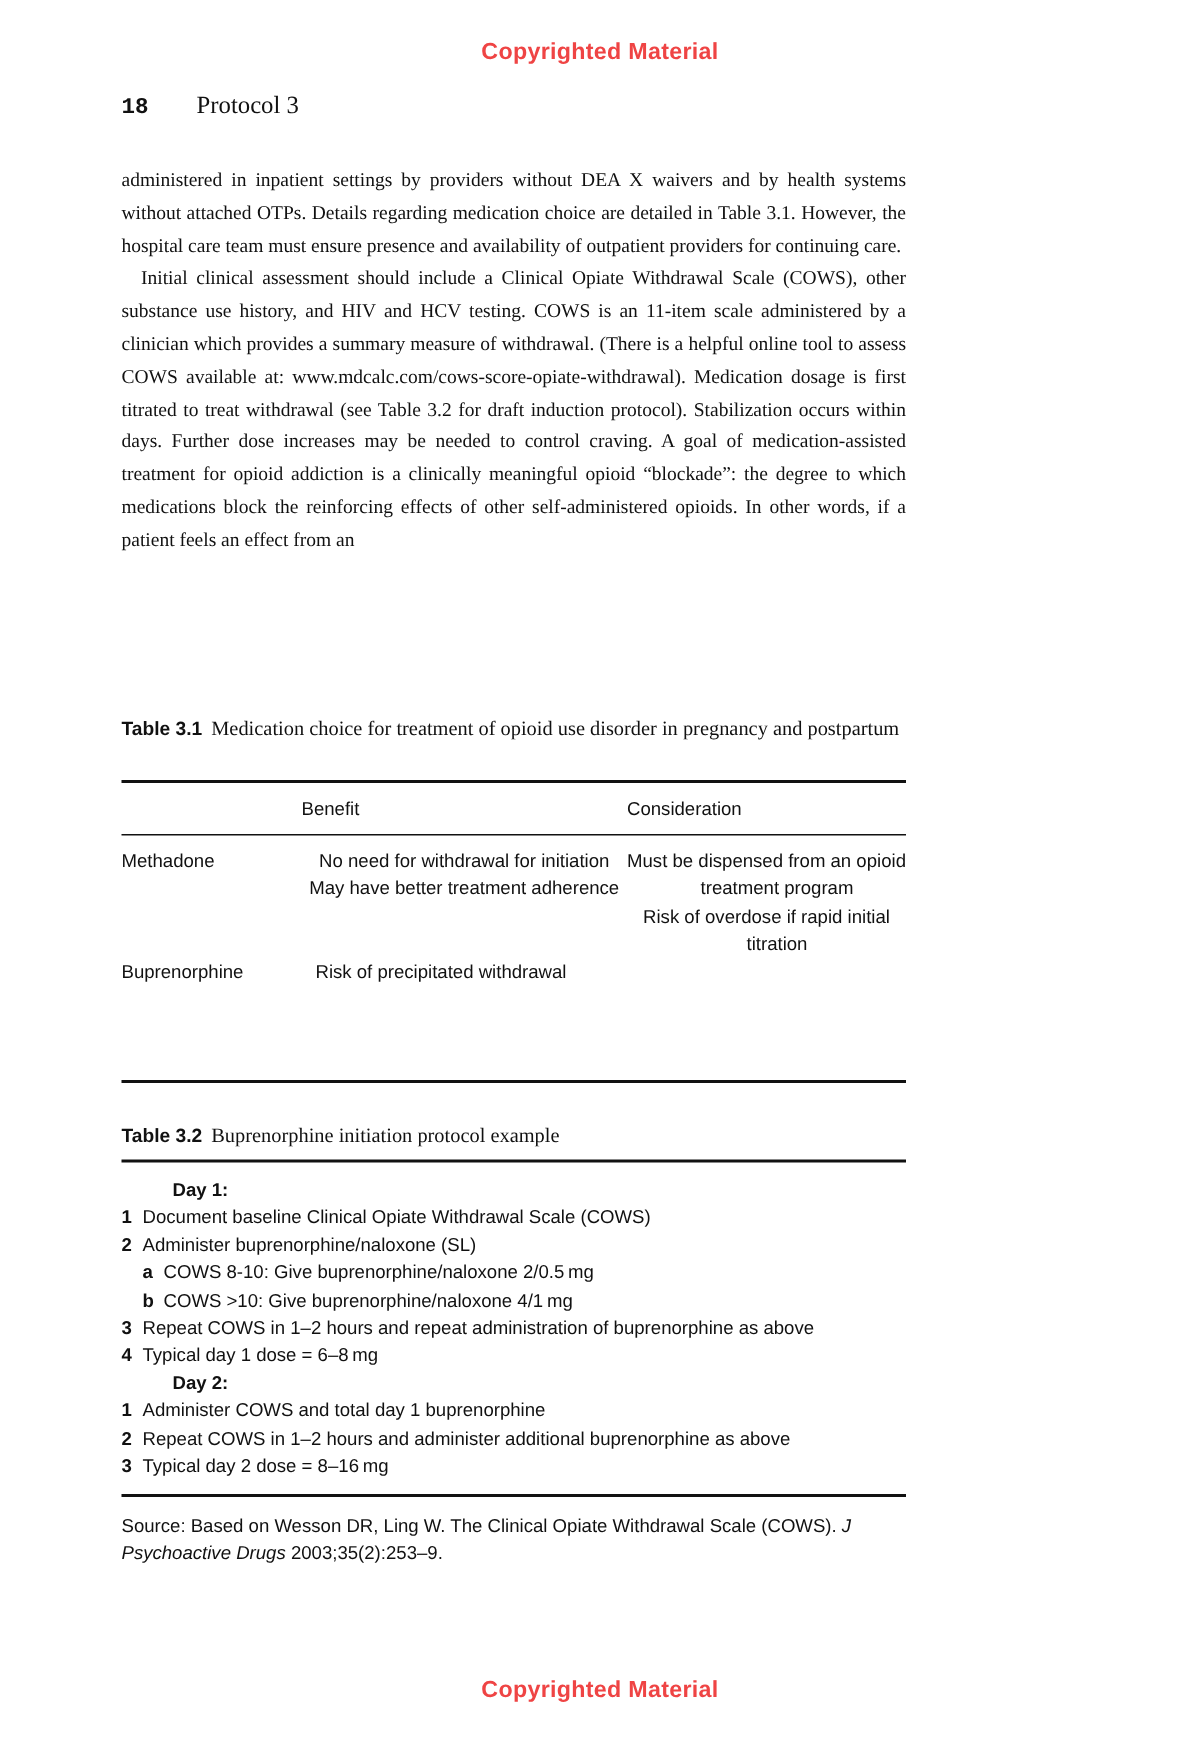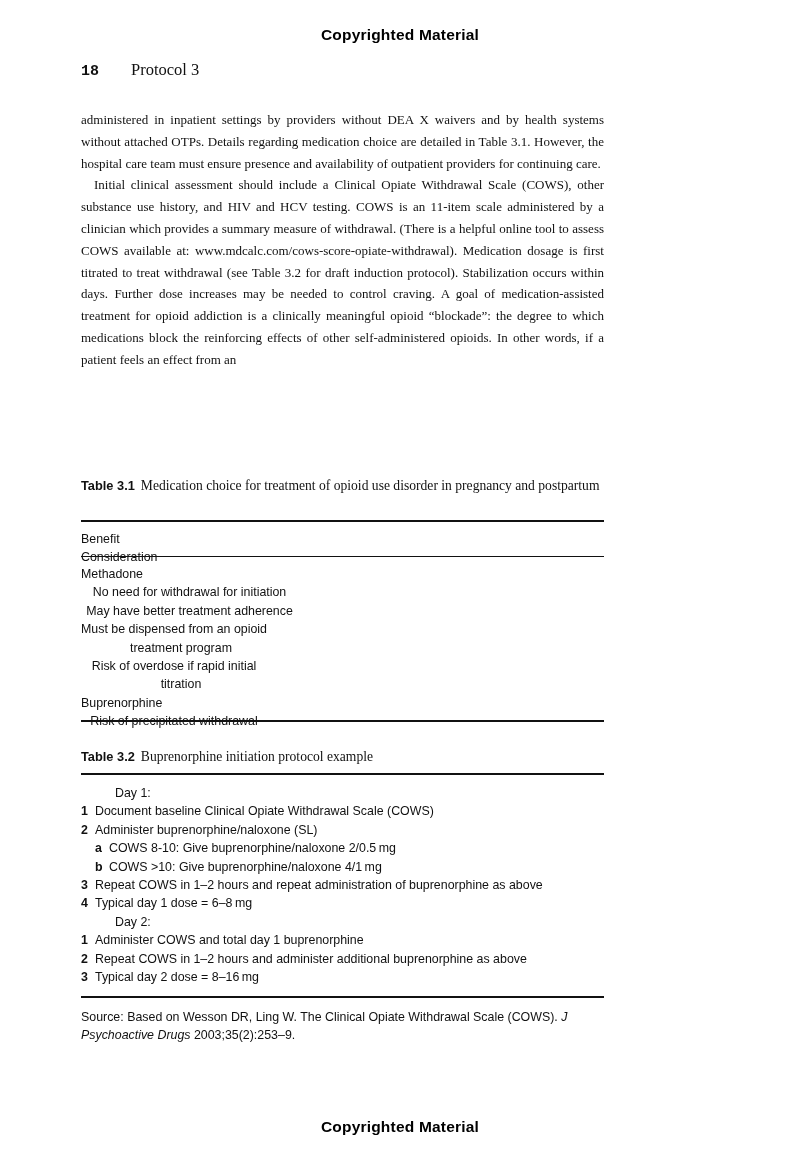--- a/index.html
+++ b/index.html
@@ -1,38 +1,38 @@
 <!DOCTYPE html>
 <html><head>
   <meta charset="utf-8">
   <style>
     html, body { margin: 0; padding: 0; background: #ffffff; }
     body { width: 800px; height: 1162px; position: relative; overflow: hidden; color: #111; }
     .abs { position: absolute; }
-    .copyright { left: 0; width: 800px; text-align: center; font-family: "Liberation Sans", sans-serif; font-weight: bold; font-size: 15.5px; color: #000000; letter-spacing: 0.2px; }
+    .copyright { left: 0; width: 800px; text-align: center; font-family: "Liberation Sans", sans-serif; font-weight: bold; font-size: 15.5px; color: #ef4444; letter-spacing: 0.2px; }
     .copyright.top { top: 26px; }
     .copyright.bottom { top: 1118px; }
     .running-head { top: 60px; left: 81px; font-family: "Liberation Serif", serif; font-size: 16.5px; }
     .running-head .pno { font-family: Liberation Mono, monospace; font-weight: bold; font-size: 15px; display: inline-block; width: 50px; }
     .body-text { left: 81px; width: 523px; top: 109px; font-family: "Liberation Serif", serif; font-size: 13px; line-height: 21.8px; text-align: justify; }
     .body-text p { margin: 0; }
     .body-text p.indent { text-indent: 13px; }
     .caption { left: 81px; width: 523px; font-family: "Liberation Serif", serif; font-size: 13.6px; line-height: 18px; }
     .caption .lbl { font-family: "Liberation Sans", sans-serif; font-weight: bold; font-size: 12.8px; margin-right: 6px; margin-top: 16px; }
     .rule { left: 81px; width: 523px; height: 0; border-top: 2px solid #111; }
     .rule.thin { border-top-width: 1.3px; }
     .sans { font-family: "Liberation Sans", sans-serif; font-size: 12.4px; line-height: 18.4px; }
     .t31 { left: 81px; width: 523px; }
-    .t31 .row { display: flex; flex-direction: column; }
+    .t31 .row { display: flex; }
     .t31 .c1 { width: 120px; }
     .t31 .c2 { width: 217px; }
     .t31 .c3 { width: 186px; }
     .hang { padding-left: 14px; text-indent: -14px; text-align: center; }
     .t32 { left: 81px; width: 523px; top: 784px; }
-    .t32 .day { font-weight: normal; padding-left: 34px; }
+    .t32 .day { font-weight: bold; padding-left: 34px; }
     .t32 .item { display: flex; }
     .t32 .num { font-weight: bold; width: 14px; }
     .t32 .item.sub .num { margin-left: 14px; width: 14px; }
     .source { left: 81px; width: 523px; top: 1008px; }
     .source i { font-style: italic; }
   </style>
 </head>
 <body>
 
 <div class="abs copyright top">Copyrighted Material</div>

